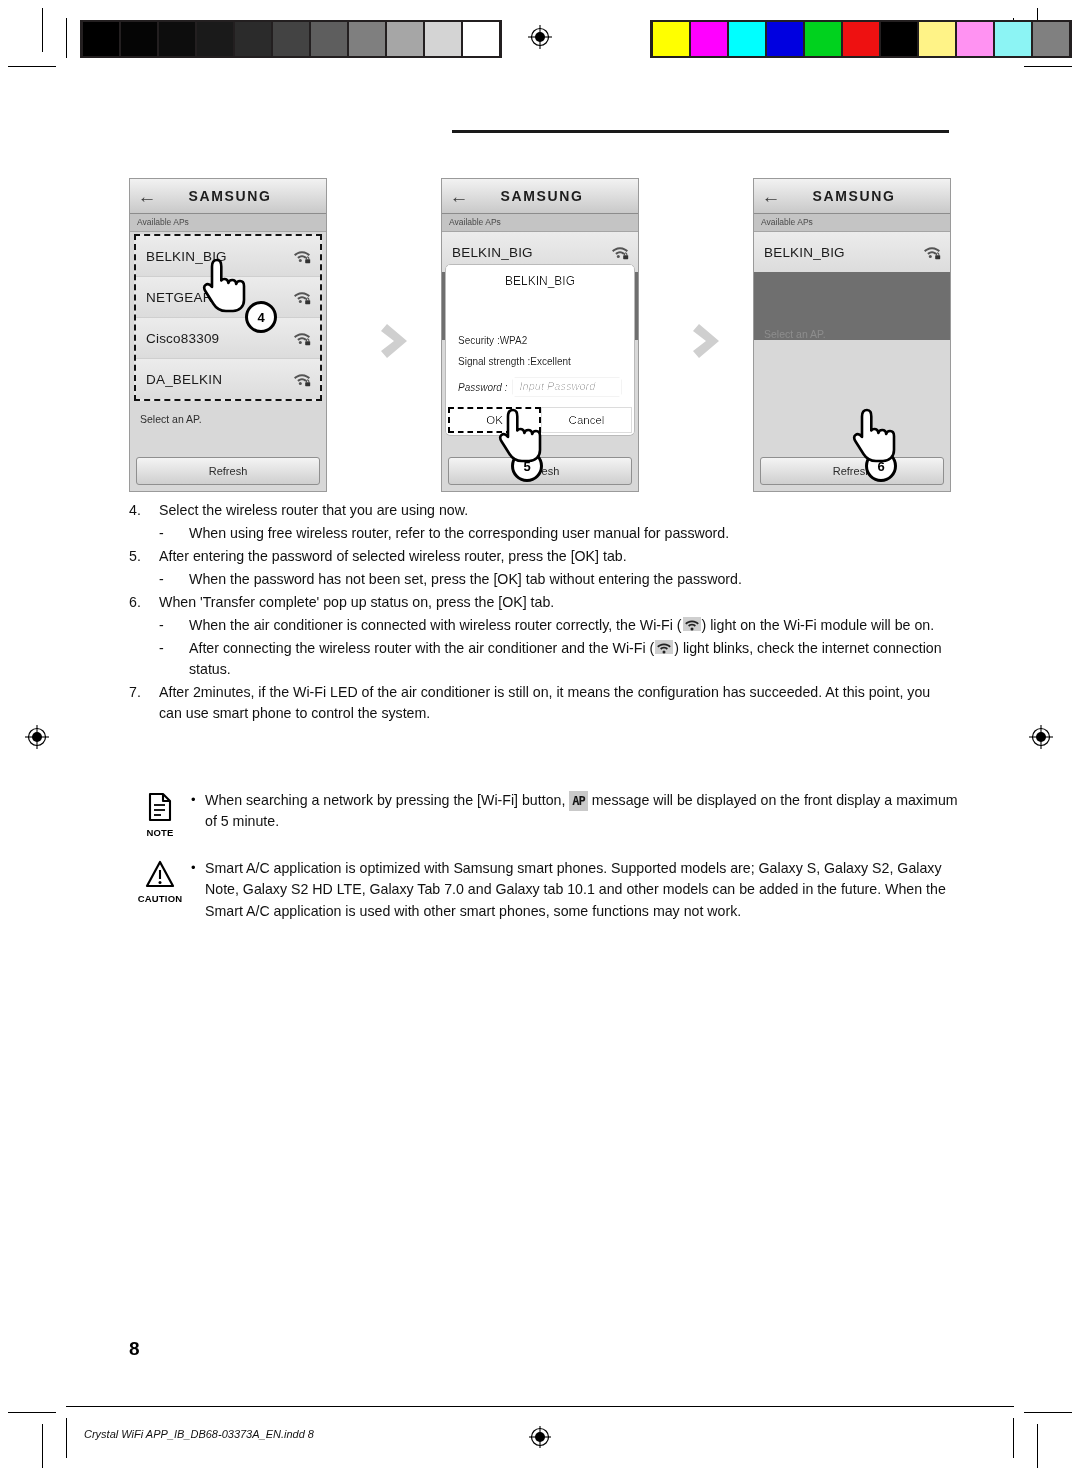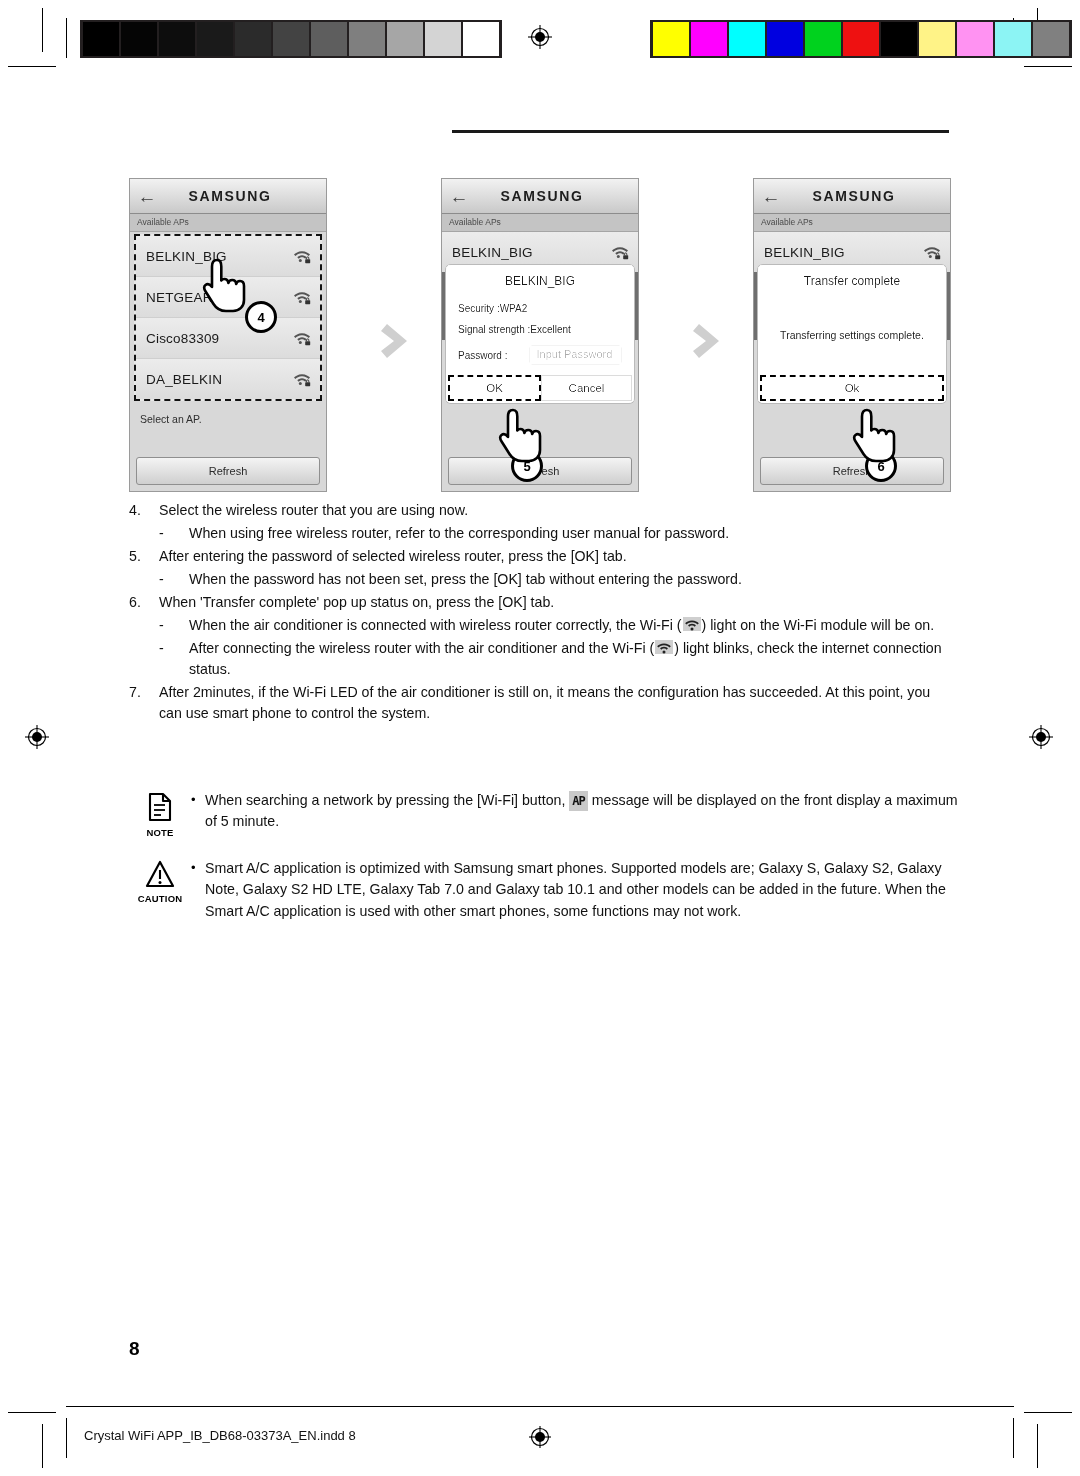--- a/index.html
+++ b/index.html
@@ -94,23 +94,23 @@
     background:linear-gradient(#cfcfcf,#a9a9a9 55%,#c9c9c9);
     border:2px solid #f0f0f0; border-radius:5px;
     box-shadow:0 0 0 1px #777;
     box-sizing:border-box;
     filter:brightness(1.55) contrast(1.02);
   }
   .dlg-title {
     text-align:center; font-size:12px; color:#111;
     padding:7px 0 6px; border-bottom:1px solid #bdbdbd;
   }
-  .dlg-body { padding:8px 10px 6px; }
+  .dlg-body { padding:8px 10px 6px;margin-top:32px; }
   .dlg-line { font-size:10px; color:#151515; margin-bottom:10px; }
-  .pw-row { display:flex; align-items:center; gap:22px; margin-bottom:4px; }
+  .pw-row { display:flex; align-items:center; gap:5px; margin-bottom:4px;font-style:italic; }
   .pw-label { font-size:10px; color:#151515; }
   .pw-input {
     flex:1; height:20px; background:#c6c6c6;
     border:1px solid #9b9b9b; border-radius:3px;
     font-size:11px; color:#6e6e6e; padding:2px 0 0 6px; box-sizing:border-box;
   }
   .dlg-btns { display:flex;text-align:right; }
   .dlg-btn {
     flex:1; height:26px; display:flex; align-items:center; justify-content:center;
     font-size:11.5px; color:#111;
@@ -160,21 +160,21 @@
   .noteblk.n2 { top:858px; }
   .badgecol { width:62px; flex:none; text-align:center; padding-top:2px; }
   .badgecol .lbl { font-size:9.5px; font-weight:bold; letter-spacing:0.2px; margin-top:1px; }
   .notebody { flex:1; display:flex; }
   .notebody .bullet { width:14px; flex:none; font-size:13px; line-height:1.5; }
   .notebody .ntxt { flex:1; font-size:14.2px; line-height:1.5; color:#111; }
 
   
   .pagenum { position:absolute; left:129px; top:1338px; font-size:19px; font-weight:bold; }
   .footrule { position:absolute; left:66px; top:1406px; width:948px; height:1px; background:#000; }
-  .footer-left { position:absolute; left:84px; top:1428px; font-size:13px; color:#111; }
+  .footer-left { position:absolute; left:84px; top:1428px; font-size:11px; color:#111;font-style:italic; }
   .footer-right { position:absolute; right:84px; top:1480px; font-size:11px; color:#111; }
   .footer-reg { position:absolute; left:527px; top:1424px; }
 </style>
 </head>
 <body>
 
 <div class="page">
 
   <div class="crop-line" style="left:42px;top:8px;width:1px;height:44px;"></div>
   <div class="crop-line" style="left:8px;top:66px;width:48px;height:1px;"></div>
@@ -390,27 +390,20 @@
               <rect x="13.2" y="11.2" width="5" height="4" rx="0.6" fill="#333"></rect>
               <path d="M14.6 11.2 v-1.2 a1.1 1.1 0 0 1 2.2 0 v1.2" fill="none" stroke="#333" stroke-width="0.9"></path>
             </svg>
           </span>
         </div>
         <div style="height:46px;background:#6f6f6f;"></div>
         <div class="ap-hint dim" style="color:#8d8d8d;">Select an AP.</div>
       </div>
       <div class="refresh-btn dim">Refresh</div>
 
-      <div class="dlg" style="top:86px;">
-        <div class="dlg-title">Transfer complete</div>
-        <div class="dlg-msg">Transferring settings complete.</div>
-        <div class="dlg-btns">
-          <div class="dlg-btn sel">Ok</div>
-        </div>
-      </div>
     </div>
 
     <div class="hand" style="left:722px;top:228px;z-index:6;">
       <svg width="52" height="60" viewBox="0 0 52 60">
         <path d="M16 4 C12.5 4 11 7 11 10.5 L11 31 C9 28.5 6.5 27.5 4.5 29 C2.6 30.5 3 33 4.6 35.5 L12.5 48 C15 52 19 55 25 55 L32 55 C38.5 55 43 50.5 43 44 L43 30 C43 26.5 41 25 39 25 C37.2 25 35.6 26.1 35.2 28 C34.9 25.3 33.2 24 31.2 24 C29.3 24 27.8 25.1 27.4 27 C27 24.4 25.3 23 23.3 23 C22.1 23 21 23.5 20.3 24.4 L20.3 10.5 C20.3 7 19.5 4 16 4 Z" fill="#ffffff" stroke="#000" stroke-width="2.6" stroke-linejoin="round"></path>
       </svg>
     </div>
     <div class="bubble" style="left:736px;top:272px;">6</div>
   </div>
 

